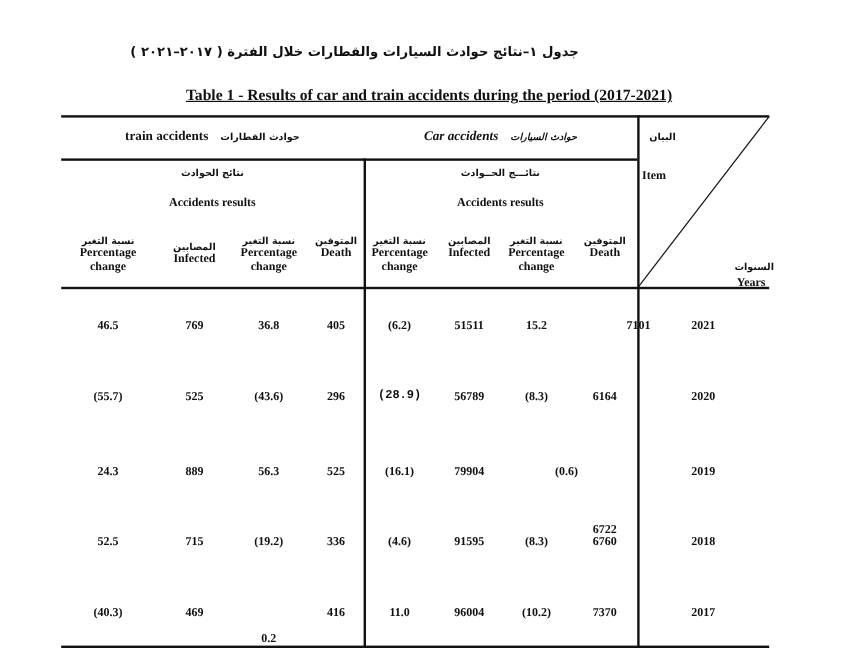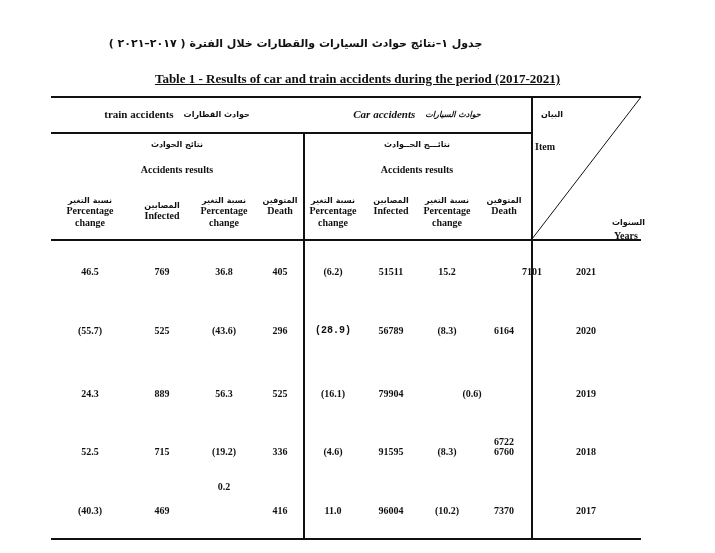--- a/index.html
+++ b/index.html
@@ -138,17 +138,17 @@
     <div class="cell num" style="left:162px; top:446px;">715</div>
     <div class="cell num" style="left:90px; top:446px;">52.5</div>
   </div>
   <div>
     <div class="cell num" style="left:586px; top:505px;">2017</div>
     <div class="cell num" style="left:504px; top:505px;">7370</div>
     <div class="cell num" style="left:447px; top:505px;">(10.2)</div>
     <div class="cell num" style="left:391px; top:505px;">96004</div>
     <div class="cell num" style="left:333px; top:505px;">11.0</div>
     <div class="cell num" style="left:280px; top:505px;">416</div>
-    <div class="cell num" style="left:224px; top:481px;">0.2</div>
+    <div class="cell num" style="left:224px; top:527px;">0.2</div>
     <div class="cell num" style="left:162px; top:505px;">469</div>
     <div class="cell num" style="left:90px; top:505px;">(40.3)</div>
   </div>
 </div>
 
 </body></html>

